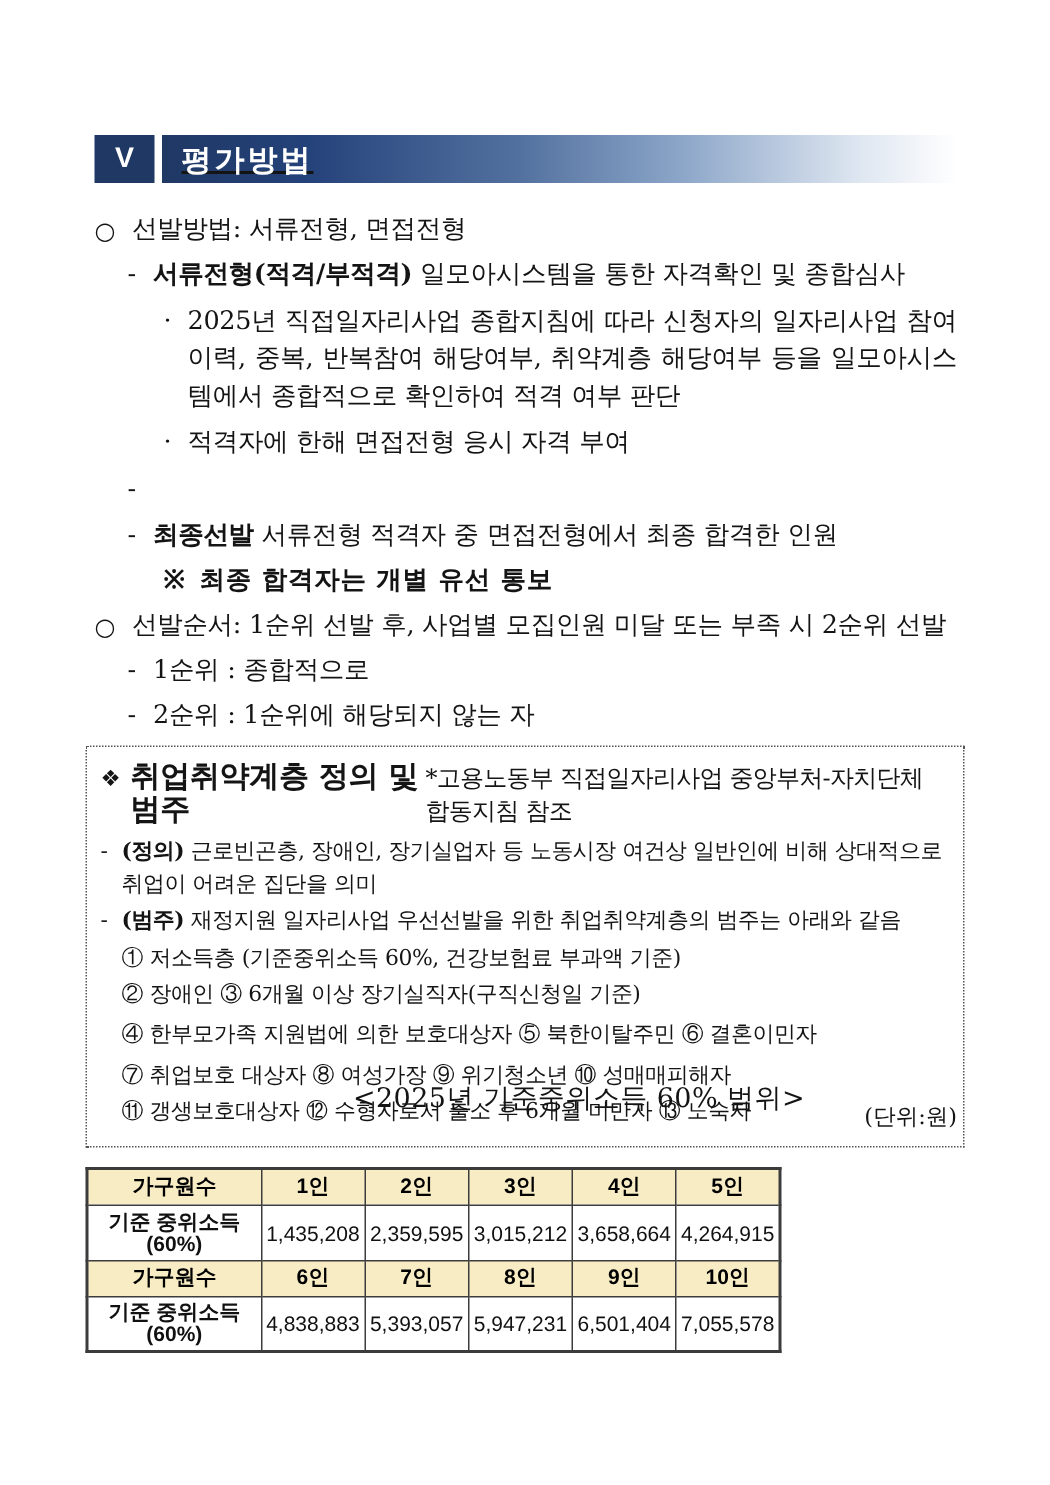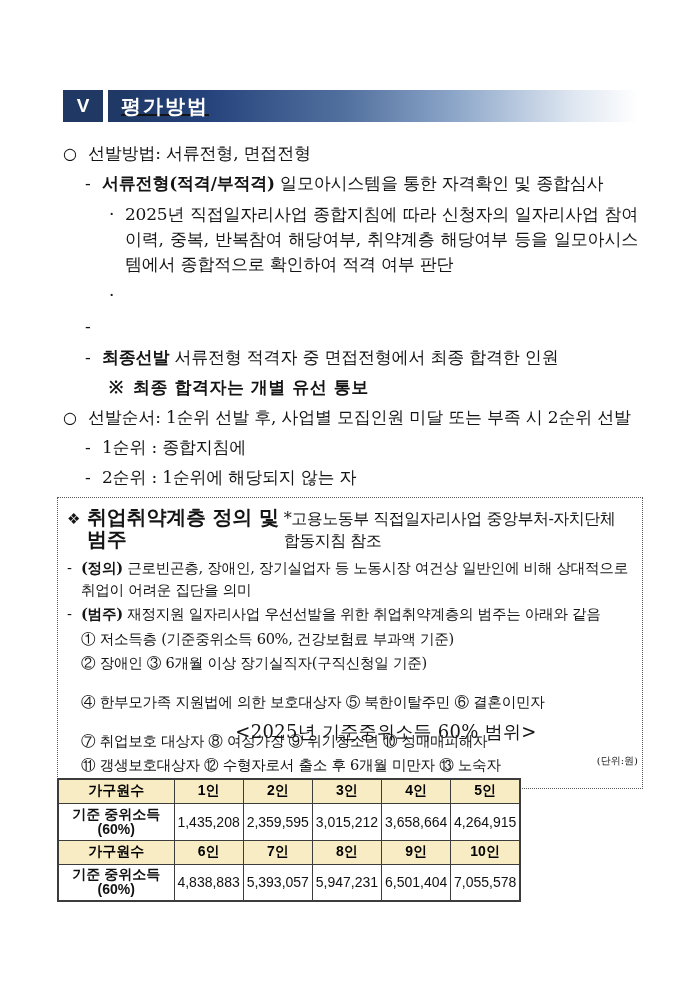--- a/index.html
+++ b/index.html
@@ -46,27 +46,27 @@
     font-size:14.6px; line-height:22px; letter-spacing:-0.3px;
   }
   .vbox-title-line { display:flex; align-items:baseline; margin-bottom:5px; }
   .vb-mark { flex:0 0 20px; font-size:15px; }
   .vb-title { font-weight:bold; font-size:20px; letter-spacing:-0.2px; }
   .vb-note { font-size:16px; margin-left:5px; letter-spacing:-0.5px; }
   .vbox .line { margin-bottom:2px; }
   .vb-dash { flex:0 0 14px; }
   .vb-items { margin-left:14px; margin-top:3px; }
   .vb-item { margin-bottom:2px; }
-  .vb-item.sp { margin-top:17px; }
+  .vb-item.sp { margin-top:5px; }
   
   .table-title {
     position:absolute; top:720px; left:0; width:700px; text-align:center;
     font-size:18px; letter-spacing:0.3px;margin-left:36px;
   }
-  .unit-label { position:absolute; top:754px; left:63px; width:575px; text-align:right; font-size:10px; }
+  .unit-label { position:absolute; top:735px; left:63px; width:575px; text-align:right; font-size:15px; }
   .inc-table {
     position:absolute; top:778px; left:57px; width:464px;
     border-collapse:collapse; table-layout:fixed;
     font-family:"Liberation Sans","DejaVu Sans",sans-serif;
     border:2px solid #3c3c3c;
   }
   .inc-table td { border:1px solid #3c3c3c; text-align:center; vertical-align:middle; }
   .inc-table col.c0 { width:116px; }
   .hdr td { background:#f8ecc4; font-weight:bold; font-size:14px; height:24px;
             font-family:"Liberation Sans",sans-serif; color:#000; }
@@ -98,20 +98,21 @@
       <span><b class="bold">서류전형(적격/부적격)</b><span> 일모아시스템을 통한 자격확인 및 종합심사</span></span>
     </div>
 
     <div class="line ind2 just gap-s">
       <span class="m-dot">·</span>
       <span class="just">2025년 직접일자리사업 종합지침에 따라 신청자의 일자리사업 참여이력, 중복, 반복참여 해당여부, 취약계층 해당여부 등을 일모아시스템에서 종합적으로 확인하여 적격 여부 판단</span>
     </div>
 
     <div class="line ind2 gap-s">
       <span class="m-dot">·</span>
+      <span>적격자에 한해 면접전형 응시 자격 부여</span>
     </div>
 
     <div class="line ind1 gap-s">
       <span class="m-dash">-</span>
     </div>
 
     <div class="line ind1">
       <span class="m-dash">-</span>
       <span><b class="bold">최종선발</b><span> 서류전형 적격자 중 면접전형에서 최종 합격한 인원</span></span>
     </div>
@@ -121,21 +122,21 @@
       <span class="notice-text">최종 합격자는 개별 유선 통보</span>
     </div>
 
     <div class="line">
       <span class="m-bullet">○</span>
       <span>선발순서: 1순위 선발 후, 사업별 모집인원 미달 또는 부족 시 2순위 선발</span>
     </div>
 
     <div class="line ind1">
       <span class="m-dash">-</span>
-      <span>1순위 : 종합지침에</span>
+      <span>1순위 : 종합적으로</span>
     </div>
 
     <div class="line ind1">
       <span class="m-dash">-</span>
       <span>2순위 : 1순위에 해당되지 않는 자</span>
     </div>
 
     <div class="vbox">
       <div class="vbox-title-line">
         <span class="vb-mark">❖</span>

